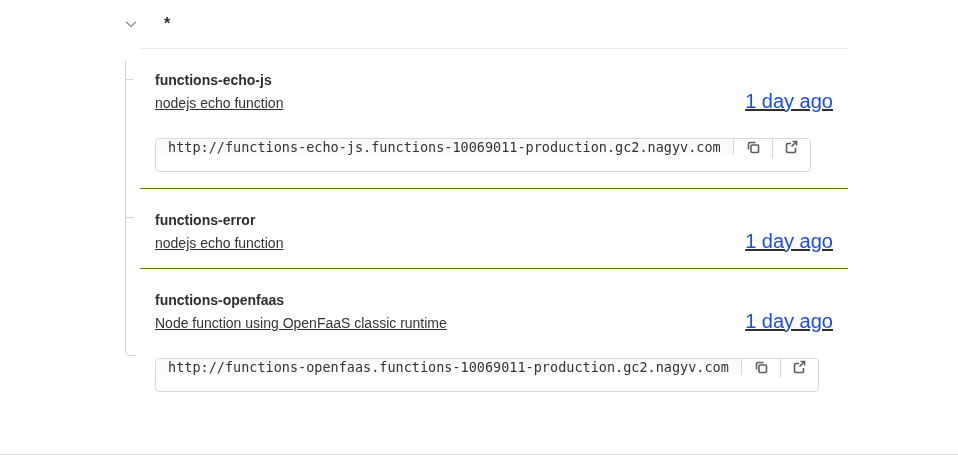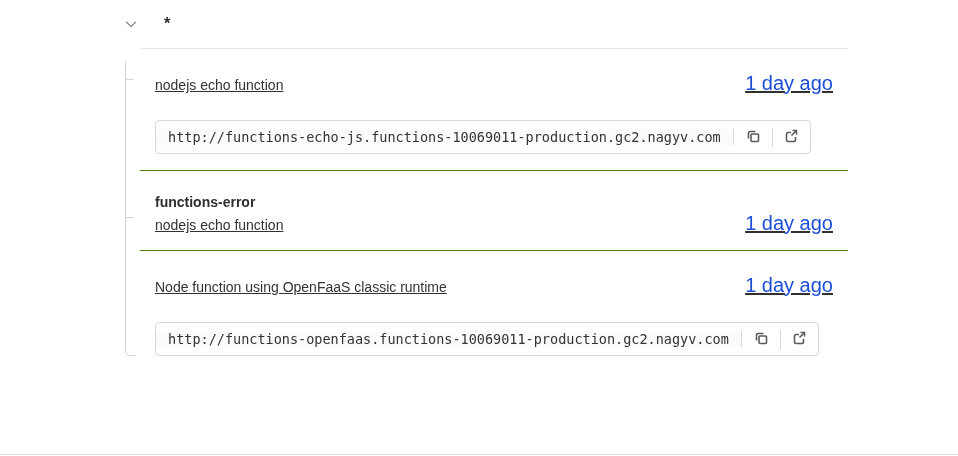--- a/index.html
+++ b/index.html
@@ -78,21 +78,21 @@
     align-items: baseline;
     text-decoration: underline;
   }
   .entry-desc { font-size: 14px; line-height: 17px; color: #333333; }
   .entry-time { font-size: 20px; line-height: 17px; color: #1d4ed8; }
 
   
   .url-group {
     margin-top: 26px;
     display: inline-flex;
-    align-items: center;
+    align-items: flex-start;
     height: 34px;
     border: 1px solid #d8d8d8;
     border-radius: 4px;
     overflow: hidden;
     background: #ffffff;
   }
   .url-text {
     display: flex;
     align-items: center;
     padding: 0 12px;
@@ -134,20 +134,21 @@
   <div class="content">
     <div class="list">
 
       <svg class="tree-svg" viewBox="0 0 20 312">
         <path d="M6.5 12 V301.5 Q6.5 306.5 11.5 306.5 H17" fill="none" stroke="#d4d4d4" stroke-width="1"></path>
         <path d="M6.5 30.5 H14.5" fill="none" stroke="#d4d4d4" stroke-width="1"></path>
         <path d="M6.5 168.5 H14.5" fill="none" stroke="#d4d4d4" stroke-width="1"></path>
       </svg>
 
       <div class="entry">
+        <a class="entry-title">functions-echo-js</a>
         <div class="entry-row">
           <span class="entry-desc">nodejs echo function</span>
           <span class="entry-time">1 day ago</span>
         </div>
         <div class="url-group">
           <div class="url-text" role="textbox">http://functions-echo-js.functions-10069011-production.gc2.nagyv.com</div>
           <button class="icon-btn" aria-label="copy url">
             <span>
               <svg viewBox="0 0 16 16">
                   <path d="M3.5 10.5 V5 a1.5 1.5 0 0 1 1.5-1.5 h5.5" fill="none" stroke="currentColor" stroke-width="1.6"></path>
@@ -169,20 +170,21 @@
 
       <div class="entry">
         <a class="entry-title">functions-error</a>
         <div class="entry-row">
           <span class="entry-desc">nodejs echo function</span>
           <span class="entry-time">1 day ago</span>
         </div>
       </div>
 
       <div class="entry">
+        <a class="entry-title">functions-openfaas</a>
         <div class="entry-row">
           <span class="entry-desc">Node function using OpenFaaS classic runtime</span>
           <span class="entry-time">1 day ago</span>
         </div>
         <div class="url-group">
           <div class="url-text" role="textbox">http://functions-openfaas.functions-10069011-production.gc2.nagyv.com</div>
           <button class="icon-btn" aria-label="copy url">
             <span>
               <svg viewBox="0 0 16 16">
                   <path d="M3.5 10.5 V5 a1.5 1.5 0 0 1 1.5-1.5 h5.5" fill="none" stroke="currentColor" stroke-width="1.6"></path>

